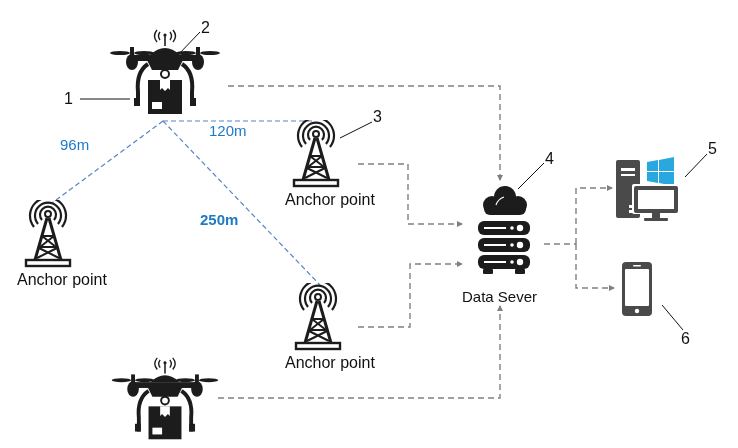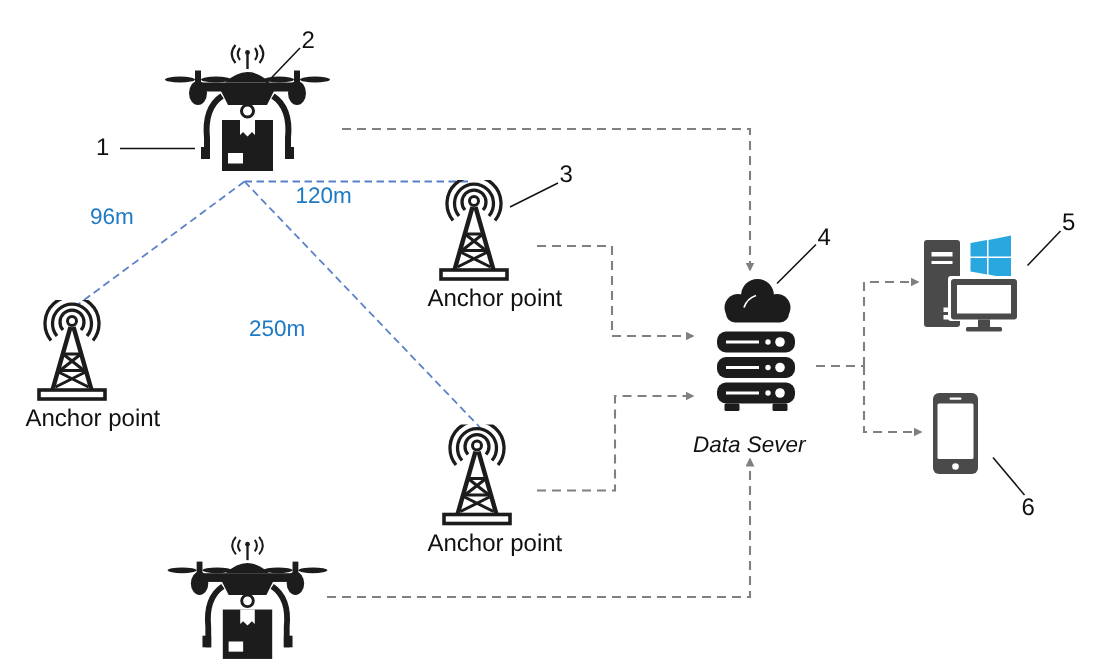--- a/index.html
+++ b/index.html
@@ -174,20 +174,20 @@
 </svg>
 
 <div class="label num-label" style="left:64px;top:90px;">1</div>
 <div class="label num-label" style="left:201px;top:19px;">2</div>
 <div class="label num-label" style="left:373px;top:108px;">3</div>
 <div class="label num-label" style="left:545px;top:150px;">4</div>
 <div class="label num-label" style="left:708px;top:140px;">5</div>
 <div class="label num-label" style="left:681px;top:330px;">6</div>
 
 <div class="label dist-label" style="left:60px;top:136px;">96m</div>
-<div class="label dist-label" style="left:197px;top:122px;text-align:right;">120m</div>
-<div class="label dist-label" style="left:166px;top:211px;">250m</div>
+<div class="label dist-label" style="left:209px;top:122px;text-align:right;">120m</div>
+<div class="label dist-label" style="left:200px;top:211px;font-weight:bold;">250m</div>
 
 <div class="label anchor-label" style="left:17px;top:271px;">Anchor point</div>
 <div class="label anchor-label" style="left:285px;top:191px;">Anchor point</div>
 <div class="label anchor-label" style="left:285px;top:354px;">Anchor point</div>
 
-<div class="label server-label" style="left:462px;top:288px;font-style:italic;">Data Sever</div>
+<div class="label server-label" style="left:462px;top:288px;">Data Sever</div>
 
 </body></html>

